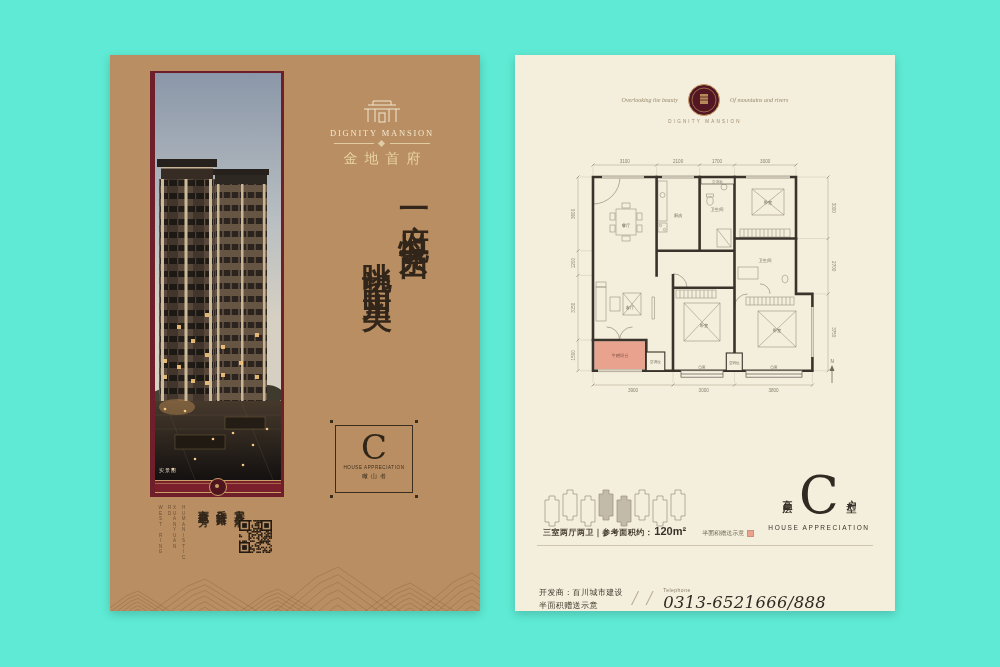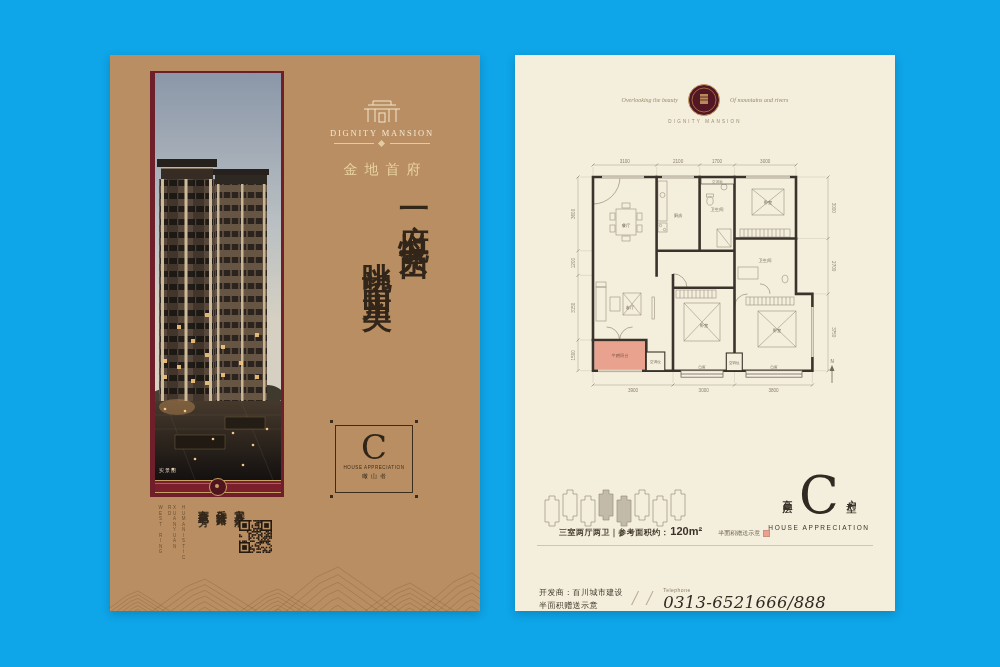--- a/index.html
+++ b/index.html
@@ -1,18 +1,18 @@
 <!DOCTYPE html>
 <html><head>
 <meta charset="utf-8">
 <style>
   * { margin:0; padding:0; box-sizing:border-box; }
   html,body { width:1000px; height:667px; }
   body { font-family:"Liberation Sans", sans-serif; }
-  .stage { position:relative; width:1000px; height:667px; background:#0ea5e9; overflow:hidden; }
+  .stage { position:relative; width:1000px; height:667px; background:#5eead4; overflow:hidden; }
   .panel { position:absolute; top:55px; height:556px; box-shadow:0 3px 9px rgba(0,0,0,.18); }
   .panel.left  { left:110px; width:370px; background:#b98e62; overflow:hidden; }
   .panel.right { left:515px; width:380px; background:#f4eedc; overflow:hidden; }
 
   
   .photo-under { position:absolute; left:40px; top:16px; width:134px; height:426px; background:#6f1f2a; }
   .photo-wrap  { position:absolute; left:45px; top:18px; width:126px; height:420px; }
   .photo-wrap svg.photo { display:block; width:126px; height:407px; }
   .photo-cap { position:absolute; left:4px; top:394px; font-size:5px; color:#d8d0c2; letter-spacing:1px; }
   .band { position:absolute; left:0; top:407px; width:126px; height:13px; background:#7b1f2c;
@@ -22,21 +22,21 @@
                  background:#4f141e; border:1.5px solid #c9a063; }
   .band-emblem::after { content:""; position:absolute; left:5px; top:5px; width:4px; height:4px; border-radius:50%; background:#c9a063; }
 
   .brand { position:absolute; left:198px; top:42px; width:148px; text-align:center; color:#f2e7cf; }
   .brand svg { display:block; margin:0 auto; }
   .brand-en { margin-top:5px; font-size:8.5px; letter-spacing:1.8px; color:#f2e7cf; font-family:"Liberation Serif", serif; }
   .brand-rule { position:relative; width:96px; height:5px; margin:3px auto; }
   .brand-rule::before, .brand-rule::after { content:""; position:absolute; top:2px; width:40px; height:1px; background:#e0cda4; }
   .brand-rule::before { left:0; } .brand-rule::after { right:0; }
   .brand-rule i { position:absolute; left:45px; top:0; width:5px; height:5px; background:#e0cda4; transform:rotate(45deg); }
-  .brand-cn { margin-top:15px; font-size:14px; letter-spacing:7px; padding-left:7px; color:#e8d2a2; font-family:"Liberation Serif", serif; }
+  .brand-cn { margin-top:4px; font-size:14px; letter-spacing:7px; padding-left:7px; color:#e8d2a2; font-family:"Liberation Serif", serif; }
 
   .vtext { writing-mode:vertical-rl; text-orientation:upright; }
   .slogan { position:absolute; font-family:"Liberation Serif","DejaVu Serif",serif; font-weight:600; color:#32261a; font-size:30px; letter-spacing:9px; }
   .slogan.r { left:283px; top:137px; height:260px; }
   .slogan.l { left:246px; top:184px; height:260px; }
 
   .badge { position:absolute; left:225px; top:370px; width:78px; height:68px; border:1px solid #3a2d1e; text-align:center; }
   .badge i { position:absolute; width:3px; height:3px; background:#3a2d1e; }
   .badge i.tl{ left:-6px; top:-6px; } .badge i.tr{ right:-6px; top:-6px; }
   .badge i.bl{ left:-6px; bottom:-6px; } .badge i.br{ right:-6px; bottom:-6px; }
@@ -57,21 +57,21 @@
   .r-head-row { display:flex; align-items:center; justify-content:center; gap:9px; }
   .r-script { font-size:6px; font-style:italic; color:#9b8a6c; font-family:"Liberation Serif", serif; }
   .r-sub { margin-top:2px; font-size:4.5px; letter-spacing:2.2px; color:#9b8a6c; }
 
   .plan { position:absolute; left:45px; top:92px; }
   .plan text { font-family:"Liberation Sans", sans-serif; }
 
   .r-divider { position:absolute; left:22px; top:490px; width:336px; height:1px; background:#cfc5ad; }
 
   .footprint { position:absolute; left:28px; top:434px; }
-  .unit-row { position:absolute; left:44px; top:470px; display:flex; align-items:baseline; }
+  .unit-row { position:absolute; left:28px; top:470px; display:flex; align-items:baseline; }
   .unit-layout { font-size:8px; font-weight:bold; color:#42392c; letter-spacing:.5px; }
   .unit-area { font-size:11px; font-weight:bold; color:#3a322a; margin-left:1px; }
   .legend { margin-left:16px; display:flex; align-items:center; gap:3px; }
   .legend-t { font-size:6px; color:#6d6352; }
   .legend-sw { width:7px; height:7px; background:#e9a28e; border:.5px solid #d08f7c; }
 
   .typeblock { position:absolute; left:243px; top:412px; width:122px; text-align:center; color:#3a332b; }
   .typeblock-row { display:flex; align-items:center; justify-content:center; gap:5px; }
   .typeblock .stack { writing-mode:vertical-rl; text-orientation:upright; font-size:10px; letter-spacing:3px; font-weight:600; }
   .type-c { font-size:52px; line-height:56px; font-family:"DejaVu Serif", serif; color:#2f2a22; }

